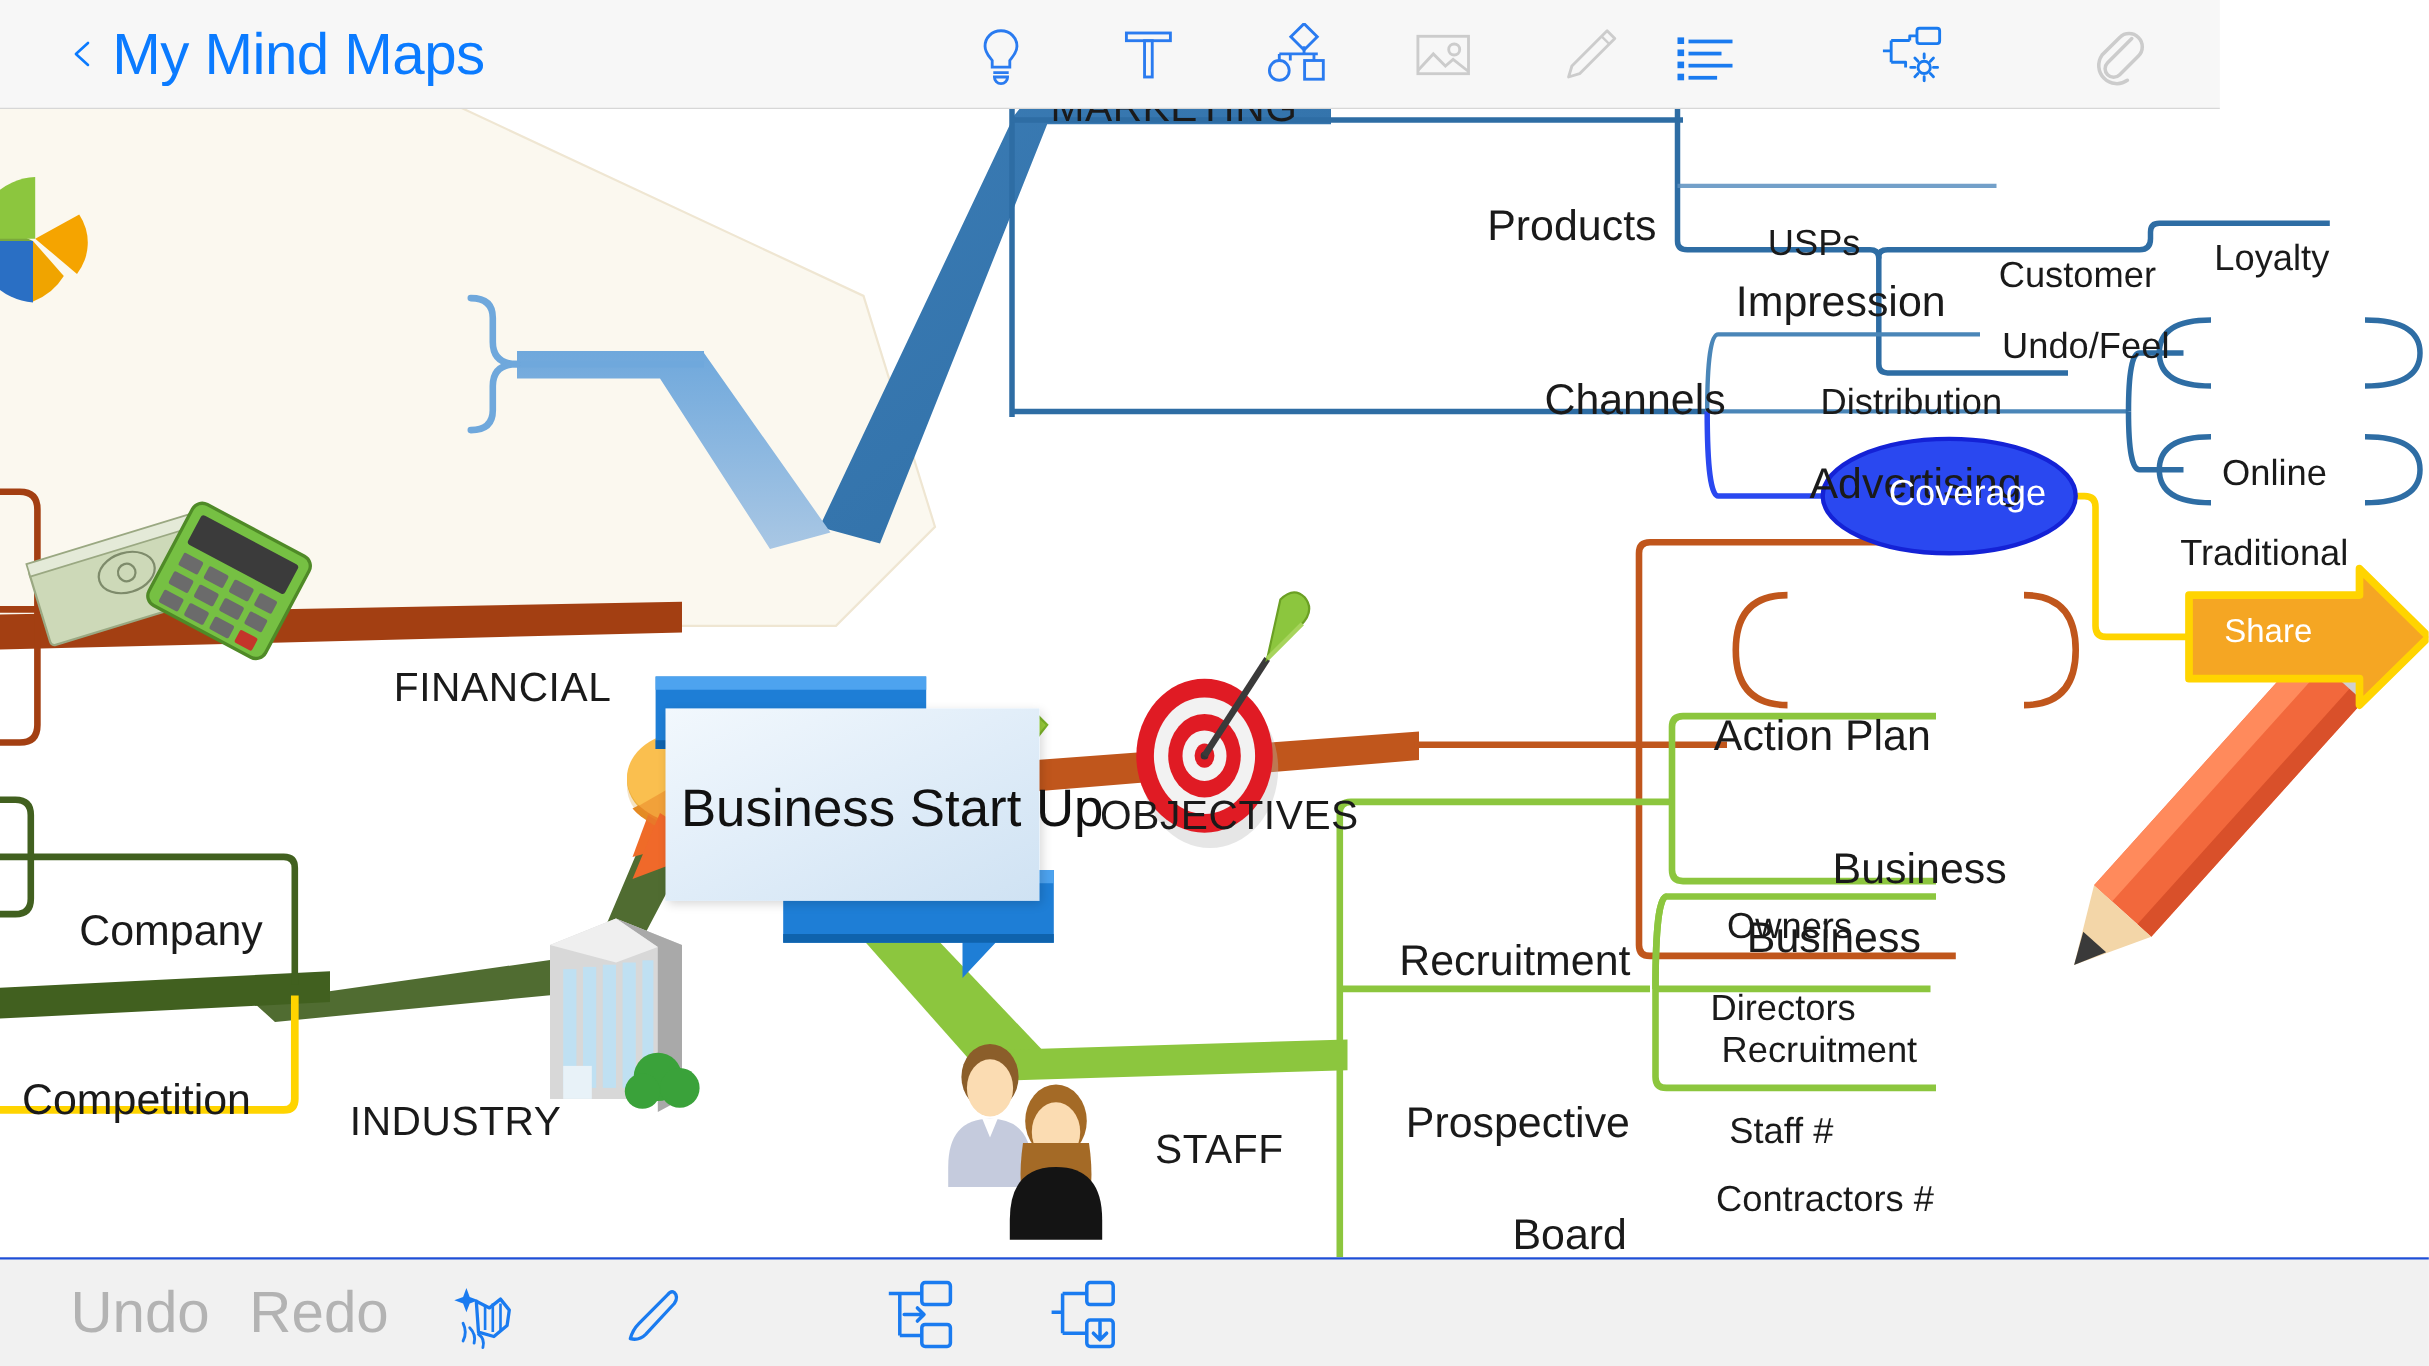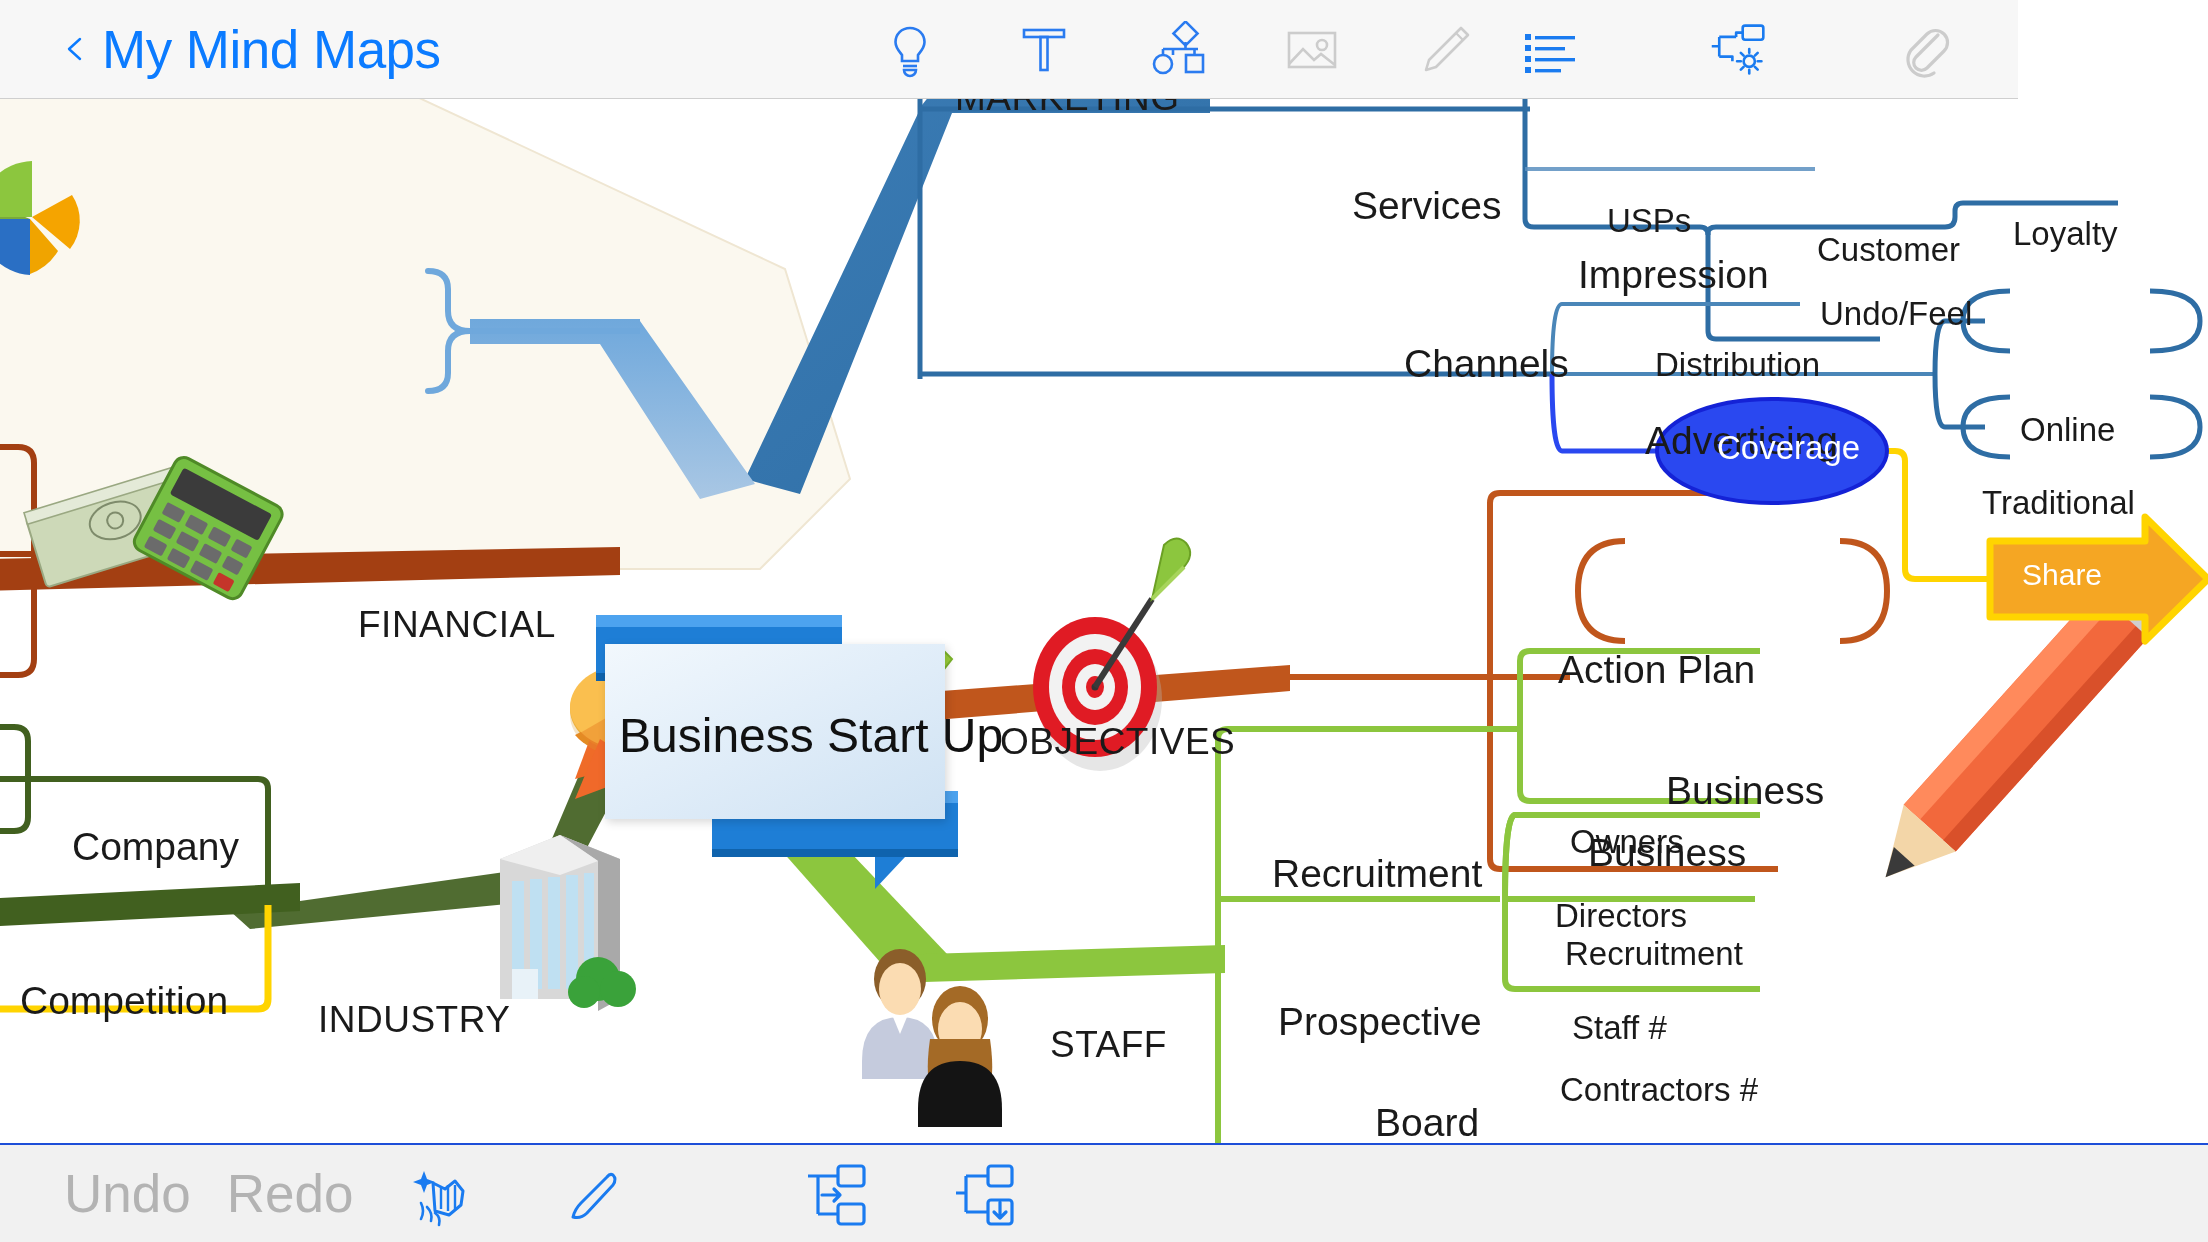--- a/index.html
+++ b/index.html
@@ -362,21 +362,21 @@
       <path d="M1990 442 L2145 442 L2145 418 L2208 480 L2145 542 L2145 518 L1990 518 Z" fill="#f5a623" stroke="#ffd400" stroke-width="7" stroke-linejoin="round"></path>
     </g>
   </svg>
 
   <div class="lbl big" style="left:955px;  top:-22px;">MARKETING</div>
   <div class="lbl big" style="left:358px;  top:505px;">FINANCIAL</div>
   <div class="lbl big" style="left:1000px; top:622px;">OBJECTIVES</div>
   <div class="lbl big" style="left:318px;  top:900px;">INDUSTRY</div>
   <div class="lbl big" style="left:1050px; top:925px;">STAFF</div>
 
-  <div class="lbl mid" style="left:1352px; top:85px;">Services</div>
+  <div class="lbl mid" style="left:1352px; top:85px;">Products</div>
   <div class="lbl sm" style="left:1607px; top:103px;">USPs</div>
   <div class="lbl mid" style="left:1578px; top:154px;">Impression</div>
   <div class="lbl sm" style="left:1817px; top:132px;">Customer</div>
   <div class="lbl sm" style="left:2013px; top:116px;">Loyalty</div>
   <div class="lbl sm" style="left:1820px; top:196px;">Undo/Feel</div>
 
   <div class="lbl mid" style="left:1370px; top:243px;margin-left:34px;">Channels</div>
   <div class="lbl sm" style="left:1655px; top:247px;">Distribution</div>
   <div class="lbl mid" style="left:1645px; top:320px;">Advertising</div>
   <div class="lbl sm" style="left:2020px; top:312px;">Online</div>

